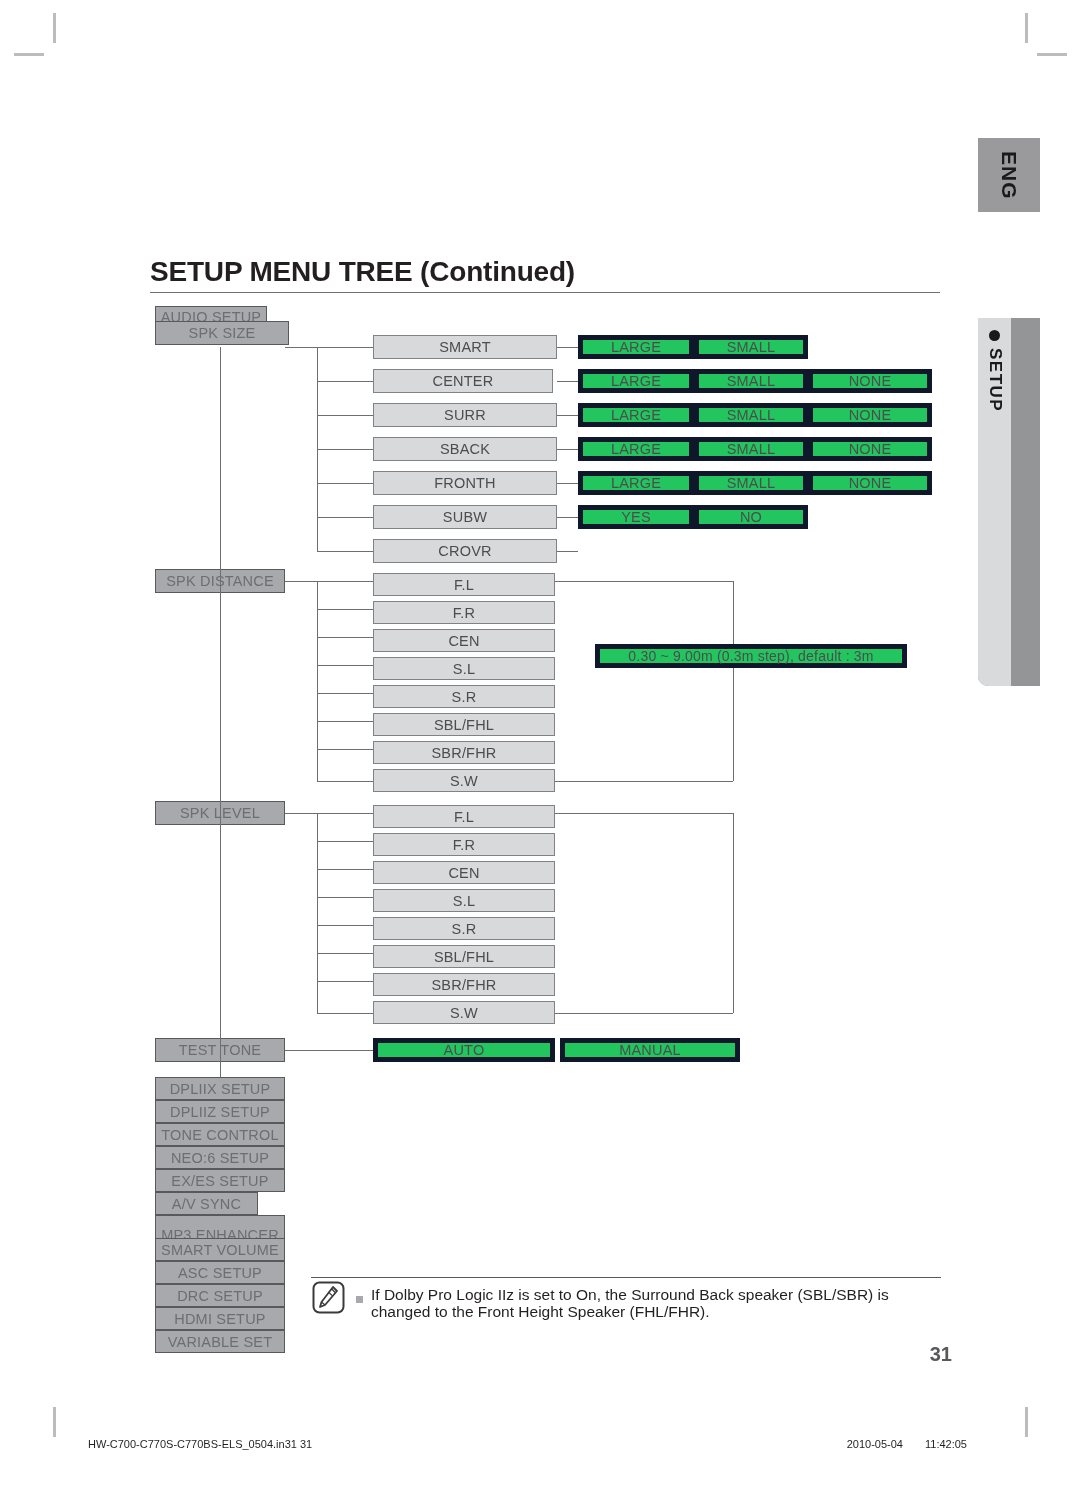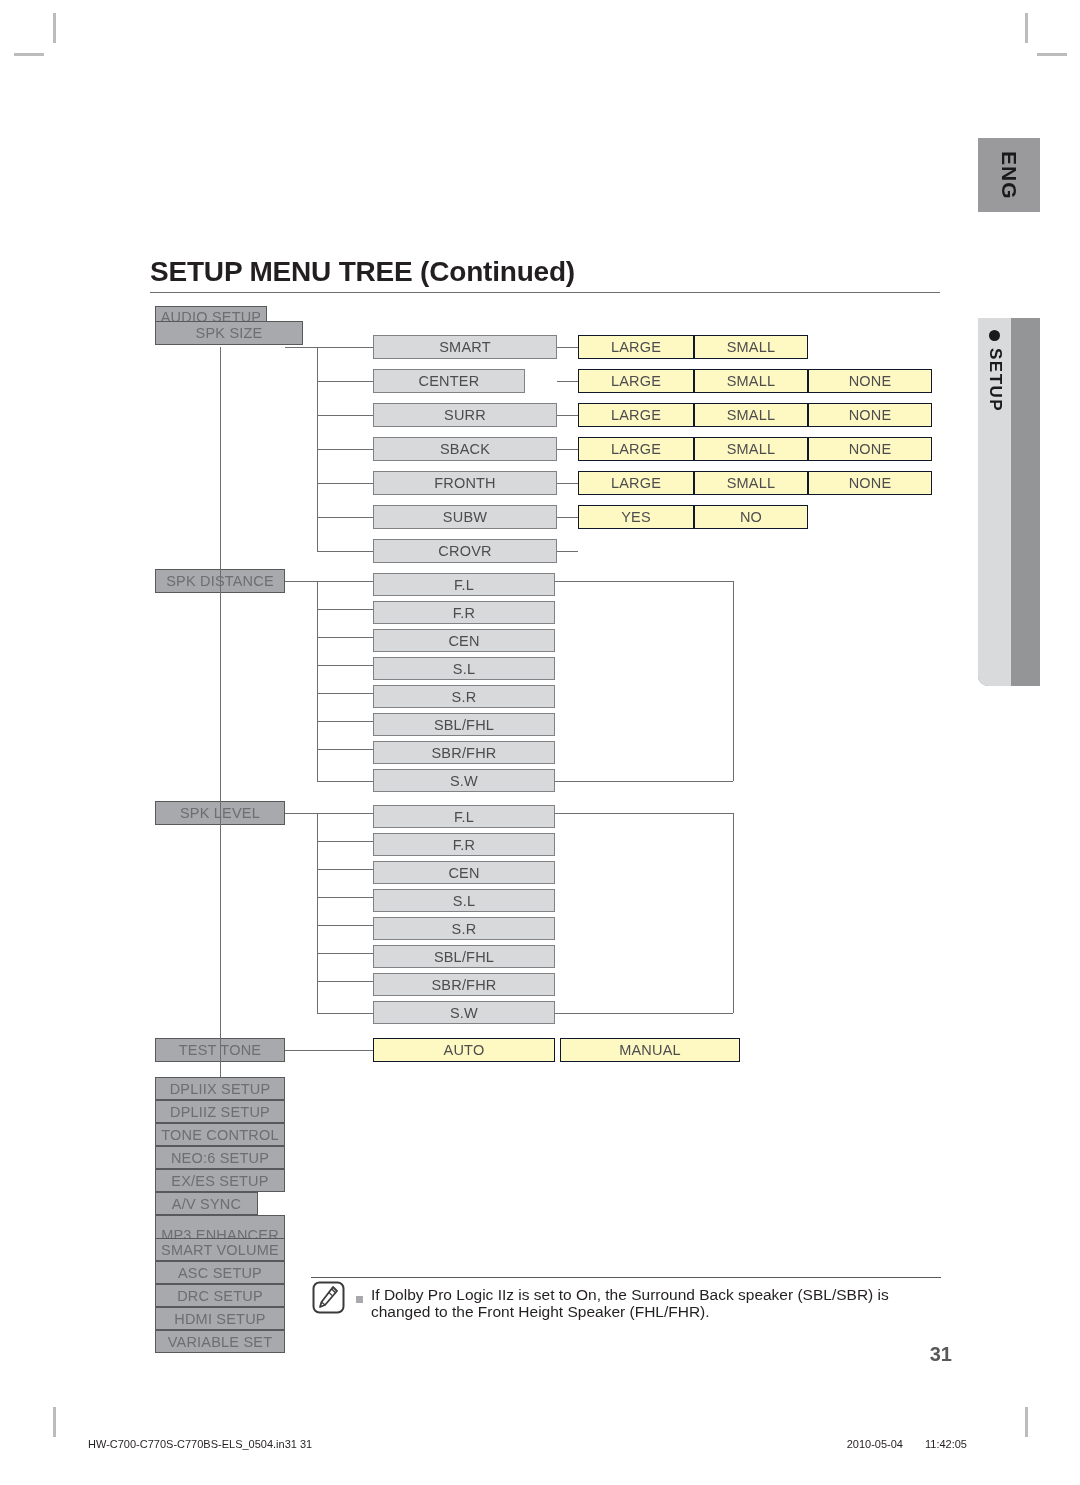--- a/index.html
+++ b/index.html
@@ -104,22 +104,22 @@
     color: #6d6e71;
   }
   
   .lvl2 {
     background: #d8d9da;
     border: 1px solid #808285;
     color: #4d4d4f;
   }
   
   .lvl3 {
-    background: #fef9c3;
-    border: 1px solid #0f172a;
+    background: #22c55e;
+    border: 5px solid #0f172a;
     color: #4d4d4f;
   }
   .wide { font-size: 14px; }
 
   .line {
     position: absolute;
     background: #6d6e71;
   }
   .line.h { height: 1px; }
   .line.v { width: 1px; }
@@ -195,21 +195,21 @@
   </div>
 </div>
 
 <div id="page-title">SETUP MENU TREE (Continued)</div>
 <div id="title-rule"></div>
 
 <div id="diagram">
 
   <div class="node lvl1" style="left:155px; top:306px; width:112px; height:21px;">AUDIO SETUP</div>
 
-  <div class="node lvl1" style="left:155px; top:321px; width:148px; height:24px;">SPK SIZE</div>
+  <div class="node lvl1" style="left:155px; top:321px; width:134px; height:24px;">SPK SIZE</div>
   <div class="node lvl1" style="left:155px; top:569px; width:130px; height:24px;">SPK DISTANCE</div>
   <div class="node lvl1" style="left:155px; top:801px; width:130px; height:24px;">SPK LEVEL</div>
   <div class="node lvl1" style="left:155px; top:1038px; width:130px; height:24px;">TEST TONE</div>
 
   <div class="node lvl1" style="left:155px; top:1077px; width:130px; height:23px;">DPLIIX SETUP</div>
   <div class="node lvl1" style="left:155px; top:1100px; width:130px; height:23px;">DPLIIZ SETUP</div>
   <div class="node lvl1" style="left:155px; top:1123px; width:130px; height:23px;">TONE CONTROL</div>
   <div class="node lvl1" style="left:155px; top:1146px; width:130px; height:23px;">NEO:6 SETUP</div>
   <div class="node lvl1" style="left:155px; top:1169px; width:130px; height:23px;">EX/ES SETUP</div>
   <div class="node lvl1" style="left:155px; top:1192px; width:103px; height:23px;">A/V SYNC</div>
@@ -225,21 +225,21 @@
   <div class="line h" style="left:285px; top:347px; width:88px;"></div>
   <div class="line v" style="left:317px; top:347px; height:205px;"></div>
 
   <div class="line h" style="left:317px; top:347px; width:56px;"></div>
   <div class="node lvl2" style="left:373px; top:335px; width:184px; height:24px;">SMART</div>
   <div class="line h" style="left:557px; top:347px; width:21px;"></div>
   <div class="node lvl3" style="left:578px; top:335px; width:116px; height:24px;">LARGE</div>
   <div class="node lvl3" style="left:694px; top:335px; width:114px; height:24px;">SMALL</div>
 
   <div class="line h" style="left:317px; top:381px; width:56px;"></div>
-  <div class="node lvl2" style="left:373px; top:369px; width:152px; height:24px;">CENTER</div>
+  <div class="node lvl2" style="left:373px; top:369px; width:180px; height:24px;">CENTER</div>
   <div class="line h" style="left:557px; top:381px; width:21px;"></div>
   <div class="node lvl3" style="left:578px; top:369px; width:116px; height:24px;">LARGE</div>
   <div class="node lvl3" style="left:694px; top:369px; width:114px; height:24px;">SMALL</div>
   <div class="node lvl3" style="left:808px; top:369px; width:124px; height:24px;">NONE</div>
 
   <div class="line h" style="left:317px; top:415px; width:56px;"></div>
   <div class="node lvl2" style="left:373px; top:403px; width:184px; height:24px;">SURR</div>
   <div class="line h" style="left:557px; top:415px; width:21px;"></div>
   <div class="node lvl3" style="left:578px; top:403px; width:116px; height:24px;">LARGE</div>
   <div class="node lvl3" style="left:694px; top:403px; width:114px; height:24px;">SMALL</div>
@@ -285,20 +285,21 @@
   <div class="line h" style="left:317px; top:721px; width:56px;"></div>
   <div class="node lvl2" style="left:373px; top:713px; width:182px; height:23px;">SBL/FHL</div>
   <div class="line h" style="left:317px; top:749px; width:56px;"></div>
   <div class="node lvl2" style="left:373px; top:741px; width:182px; height:23px;">SBR/FHR</div>
   <div class="line h" style="left:317px; top:781px; width:56px;"></div>
   <div class="node lvl2" style="left:373px; top:769px; width:182px; height:23px;">S.W</div>
 
   <div class="line h" style="left:555px; top:581px; width:178px;"></div>
   <div class="line h" style="left:555px; top:781px; width:178px;"></div>
   <div class="line v" style="left:733px; top:581px; height:200px;"></div>
+  <div class="node lvl3 wide" style="left:595px; top:644px; width:312px; height:24px;">0.30 ~ 9.00m (0.3m step), default : 3m</div>
 
   <div class="line h" style="left:285px; top:813px; width:88px;"></div>
   <div class="line v" style="left:317px; top:813px; height:200px;"></div>
 
   <div class="line h" style="left:317px; top:813px; width:56px;"></div>
   <div class="node lvl2" style="left:373px; top:805px; width:182px; height:23px;">F.L</div>
   <div class="line h" style="left:317px; top:841px; width:56px;"></div>
   <div class="node lvl2" style="left:373px; top:833px; width:182px; height:23px;">F.R</div>
   <div class="line h" style="left:317px; top:869px; width:56px;"></div>
   <div class="node lvl2" style="left:373px; top:861px; width:182px; height:23px;">CEN</div>

